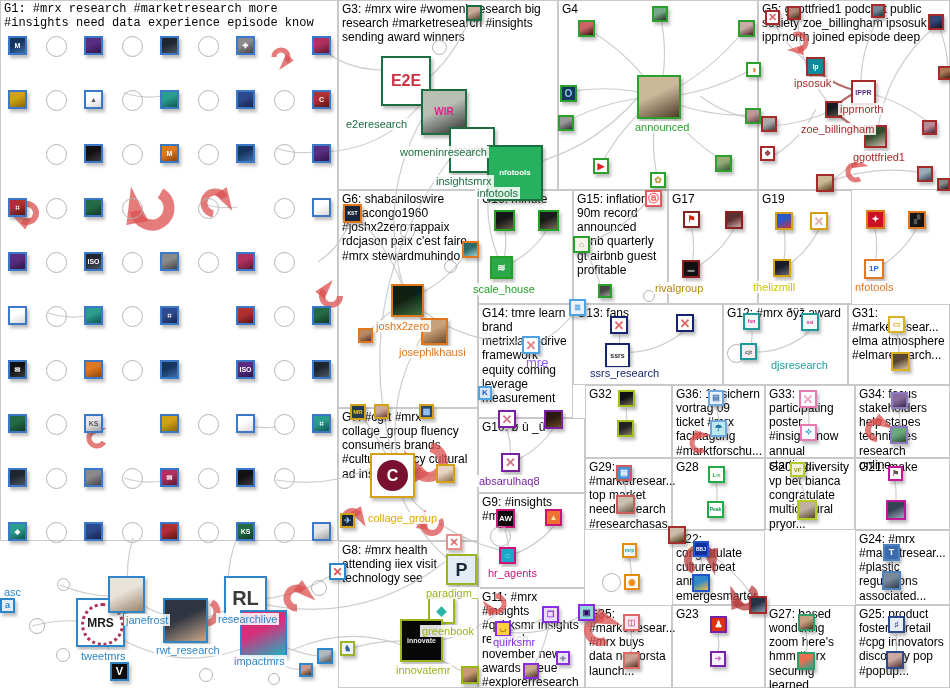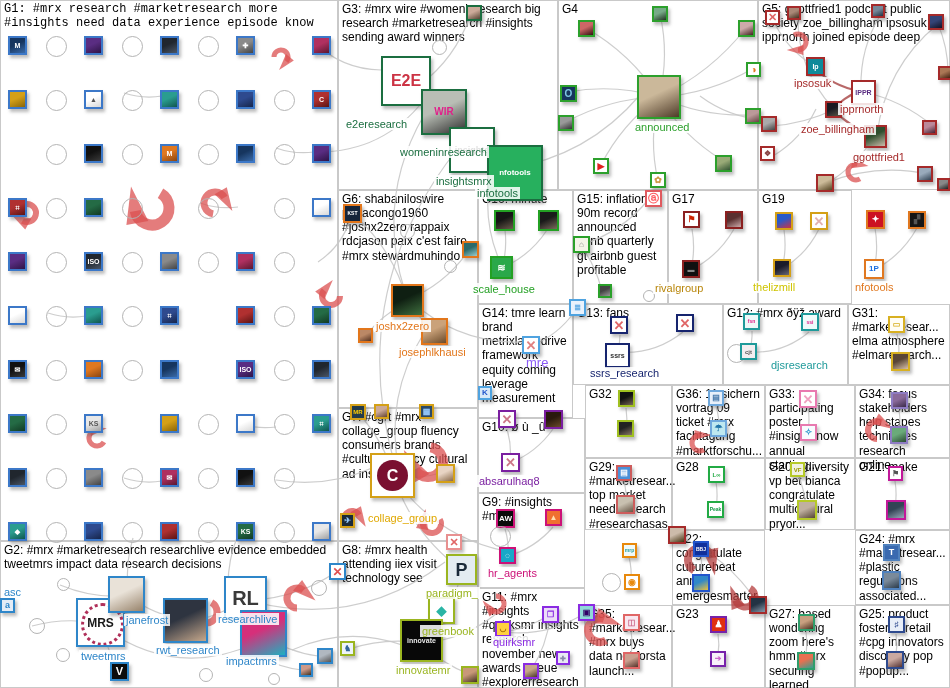--- a/index.html
+++ b/index.html
@@ -102,23 +102,20 @@
       <div class="glabel">G35: #marketresear... #mrx buys data net forsta launch...</div>
     </div>
     <div class="gbox" style="left: 672px; top: 605px; width: 93px; height: 83px;">
       <div class="glabel">G23</div>
     </div>
     <div class="gbox" style="left: 765px; top: 605px; width: 90px; height: 83px;">
       <div class="glabel">G27: based wondering zoom here's hmm #mrx securing learned</div>
     </div>
     <div class="gbox" style="left: 855px; top: 605px; width: 95px; height: 83px;">
       <div class="glabel">G25: product fosters #retail #cpg innovators discovery pop #popup...</div>
-    </div>
-    <div class="gbox" style="left: 0px; top: 541px; width: 338px; height: 147px;">
-      <div class="glabel">G2: #mrx #marketresearch researchlive evidence embedded tweetmrs impact data research decisions</div>
     </div>
     <div class="gbox" style="left: 338px; top: 408px; width: 140px; height: 133px;">
       <div class="glabel">G7: #cgrt #mrx collage_group fluency consumers brands #culturalfluency cultural ad insights</div>
     </div>
     <div class="gbox" style="left: 338px; top: 541px; width: 140px; height: 147px;">
       <div class="glabel">G8: #mrx health attending iiex visit technology see</div>
     </div>
     <svg width="950" height="688" id="edges">
       <path d="M 124 93 Q 142.64 99.06 162 96" stroke="#c8c8c8" stroke-width="1.2" fill="none" opacity="0.9"></path>
       <path d="M 200 203 Q 218.52 209.56 238 207" stroke="#c8c8c8" stroke-width="1.2" fill="none" opacity="0.9"></path>
@@ -542,21 +539,21 @@
     <div class="nlabel" style="left: 79px; top: 650px; color: rgb(46, 134, 201);">tweetmrs</div>
     <div class="node ph" style="left: 108px; top: 576px; width: 37px; height: 37px; border: 2px solid rgb(46, 134, 201); background: linear-gradient(155deg, rgb(233, 226, 216) 0%, rgb(233, 226, 216) 42%, rgb(151, 131, 107) 100%);"></div>
     <div class="nlabel" style="left: 124px; top: 614px; color: rgb(46, 134, 201);">janefrost</div>
     <div class="node ph" style="left: 163px; top: 598px; width: 45px; height: 45px; border: 2px solid rgb(46, 134, 201); background: linear-gradient(155deg, rgb(46, 52, 64) 0%, rgb(46, 52, 64) 42%, rgb(198, 168, 140) 100%);"></div>
     <div class="nlabel" style="left: 154px; top: 644px; color: rgb(46, 134, 201);">rwt_research</div>
     <div class="node sq" style="left: 224px; top: 576px; width: 43px; height: 43px; border: 2px solid rgb(46, 134, 201); background: rgb(255, 255, 255);">
       <span class="glyph" style="color: rgb(58, 58, 58); font-size: 20px;">RL</span>
     </div>
     <div class="nlabel" style="left: 216px; top: 613px; color: rgb(46, 134, 201);">researchlive</div>
     <div class="node ph" style="left: 240px; top: 610px; width: 47px; height: 47px; border: 2px solid rgb(46, 134, 201); background: linear-gradient(155deg, rgb(214, 47, 122) 0%, rgb(214, 47, 122) 42%, rgb(31, 176, 192) 100%);"></div>
-    <div class="nlabel" style="left: 224px; top: 655px; color: rgb(46, 134, 201);">impactmrs</div>
+    <div class="nlabel" style="left: 232px; top: 655px; color: rgb(46, 134, 201);">impactmrs</div>
     <div class="node sq" style="left: 0px; top: 598px; width: 15px; height: 15px; border: 2px solid rgb(46, 134, 201); background: rgb(228, 236, 246);">
       <span class="glyph" style="color: rgb(46, 134, 201); font-size: 9px;">a</span>
     </div>
     <div class="nlabel" style="left: 2px; top: 586px; color: rgb(46, 134, 201);">asc</div>
     <div class="node sq" style="left: 350px; top: 404px; width: 16px; height: 16px; border: 2px solid rgb(212, 160, 23); background: rgb(34, 58, 74);">
       <span class="glyph" style="color: rgb(255, 204, 0); font-size: 6px;">MR</span>
     </div>
     <div class="node ph" style="left: 374px; top: 404px; width: 15px; height: 15px; border: 2px solid rgb(212, 160, 23); background: linear-gradient(155deg, rgb(204, 170, 153) 0%, rgb(204, 170, 153) 42%, rgb(102, 68, 51) 100%);"></div>
     <div class="node sq" style="left: 419px; top: 404px; width: 15px; height: 15px; border: 2px solid rgb(212, 160, 23); background: rgb(42, 74, 106);">
       <span class="glyph" style="color: rgb(153, 204, 255); font-size: 8px;">▦</span>

